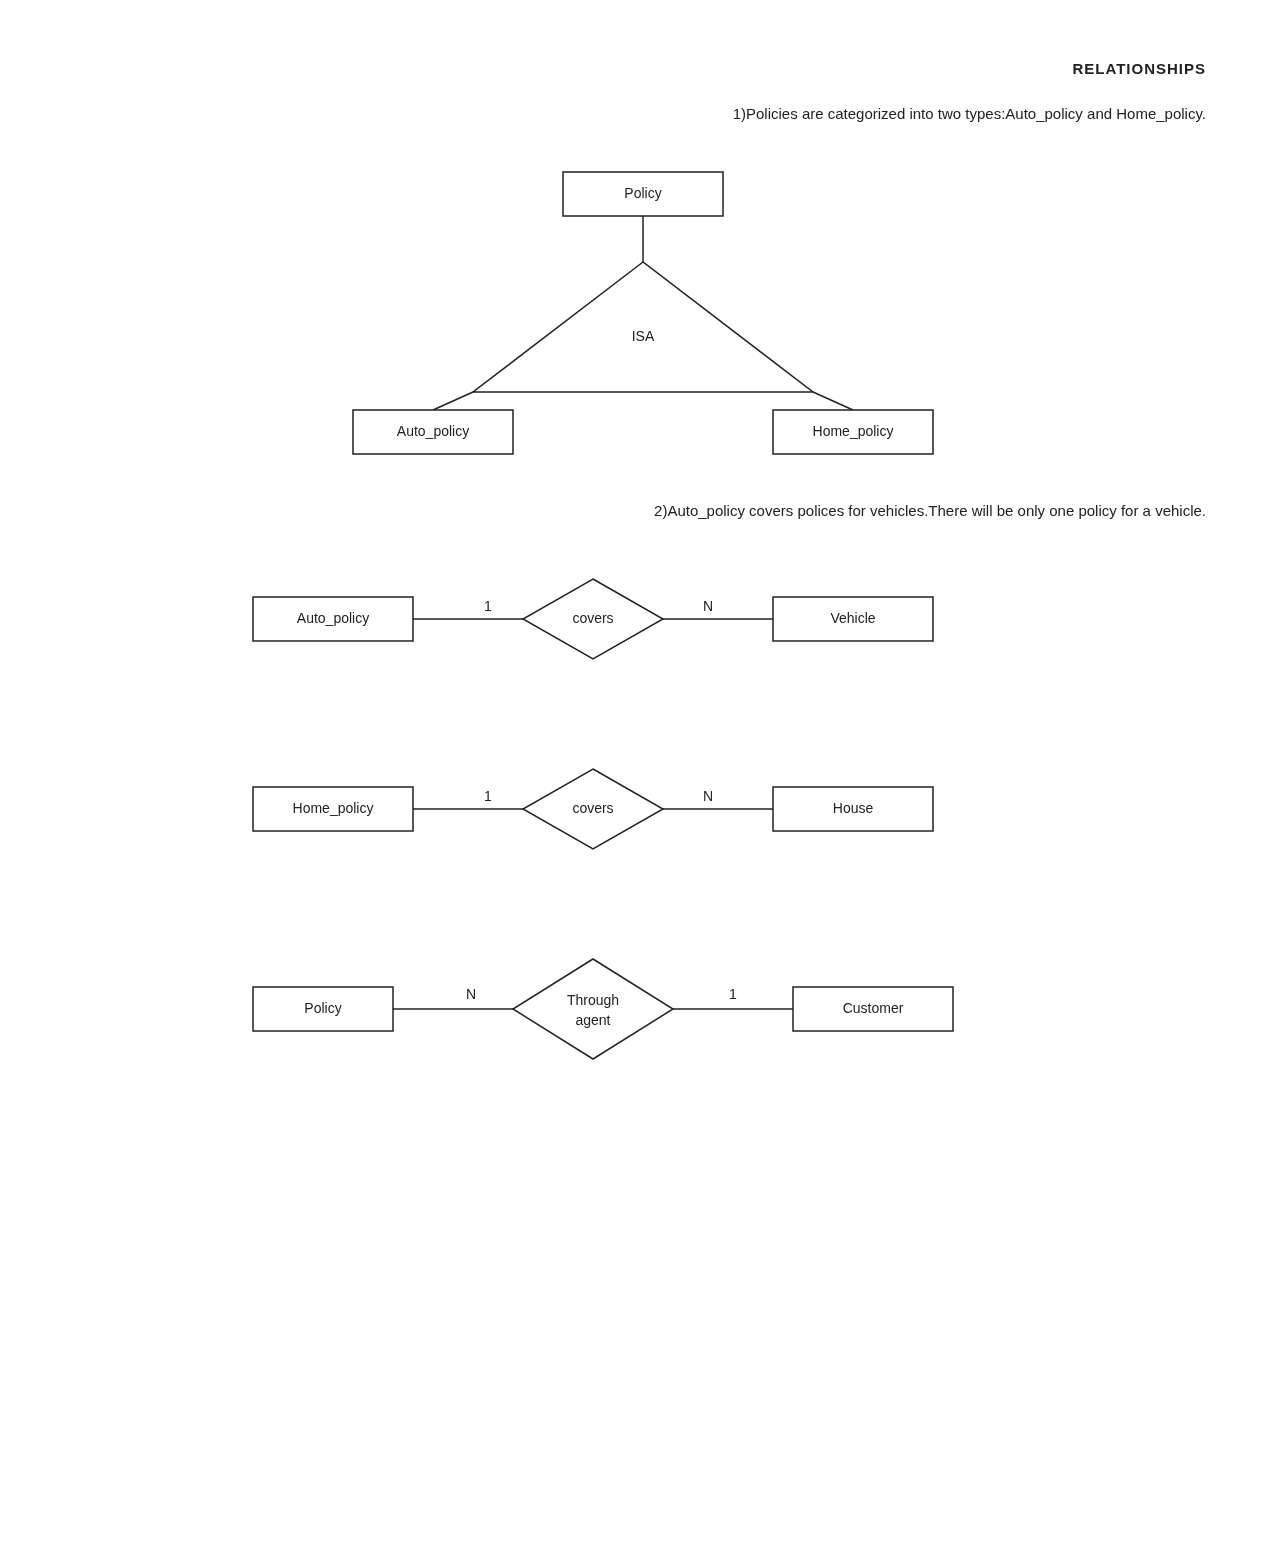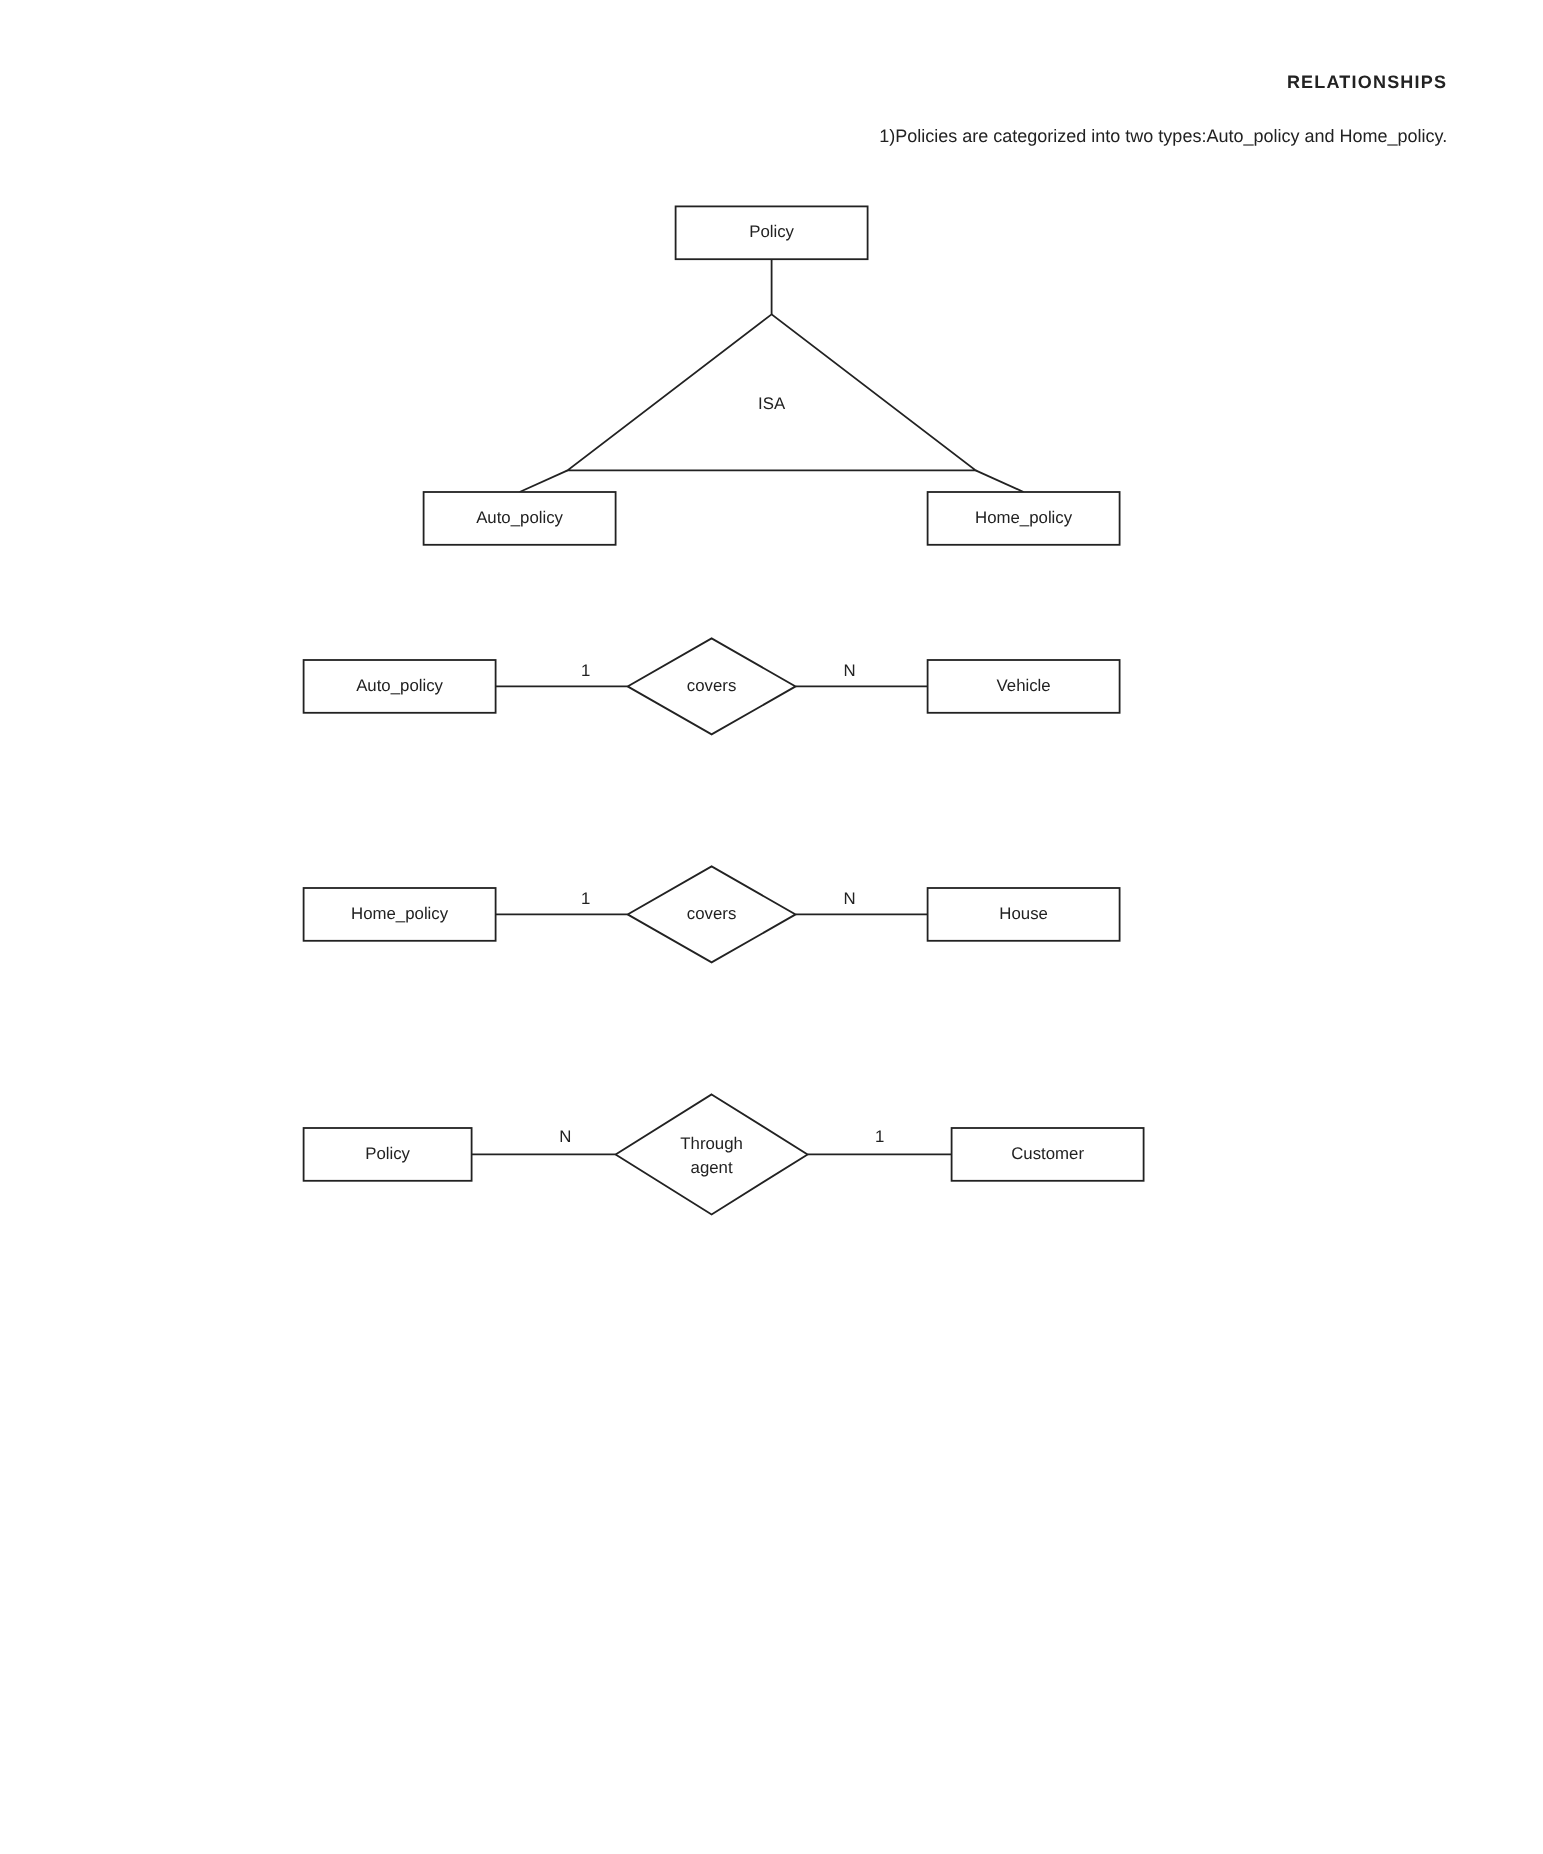--- a/index.html
+++ b/index.html
@@ -87,20 +87,21 @@
 
     <rect x="60" y="258" width="160" height="44" class="entity-rect"></rect>
     <text x="140" y="280" class="entity-text">Auto_policy</text>
 
     <rect x="480" y="258" width="160" height="44" class="entity-rect"></rect>
     <text x="560" y="280" class="entity-text">Home_policy</text>
   </svg>
 </div>
 
 <div class="diagram-section">
+  <div class="description">2)Auto_policy covers polices for vehicles.There will be only one policy for a vehicle.</div>
 
   <svg width="900" height="140" viewBox="0 0 900 140" style="margin: 0 auto; margin-top: 10px;">
 
     <rect x="60" y="48" width="160" height="44" class="entity-rect"></rect>
     <text x="140" y="70" class="entity-text">Auto_policy</text>
 
     <line x1="220" y1="70" x2="330" y2="70" class="line"></line>
 
     <polygon points="400,30 470,70 400,110 330,70" class="diamond-path"></polygon>
     <text x="400" y="70" class="entity-text">covers</text>

